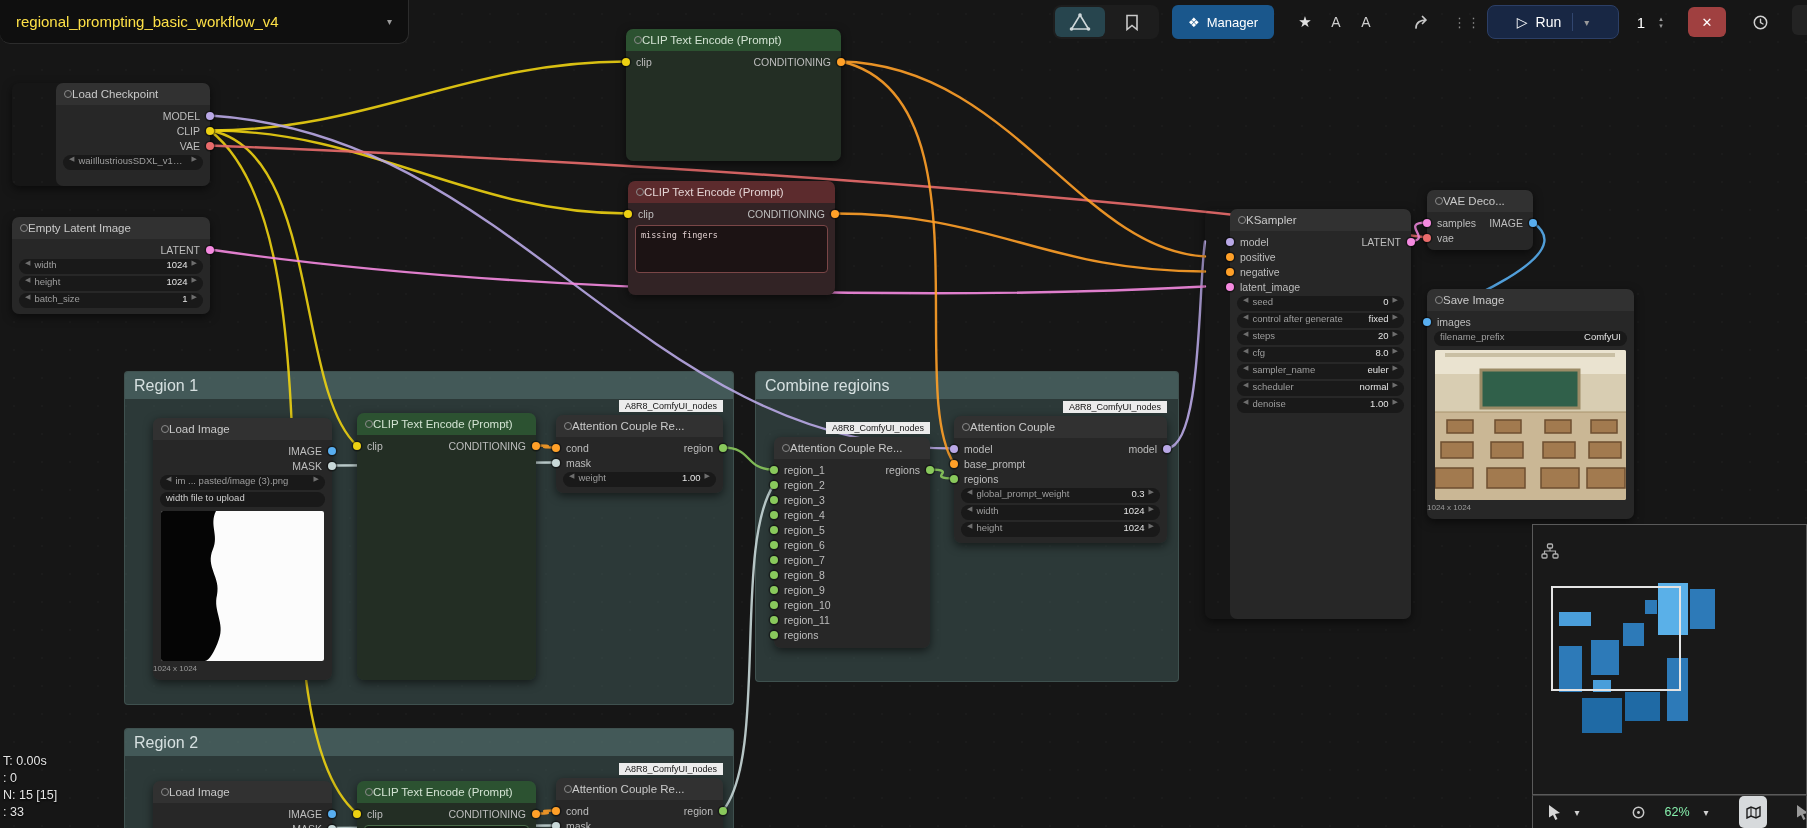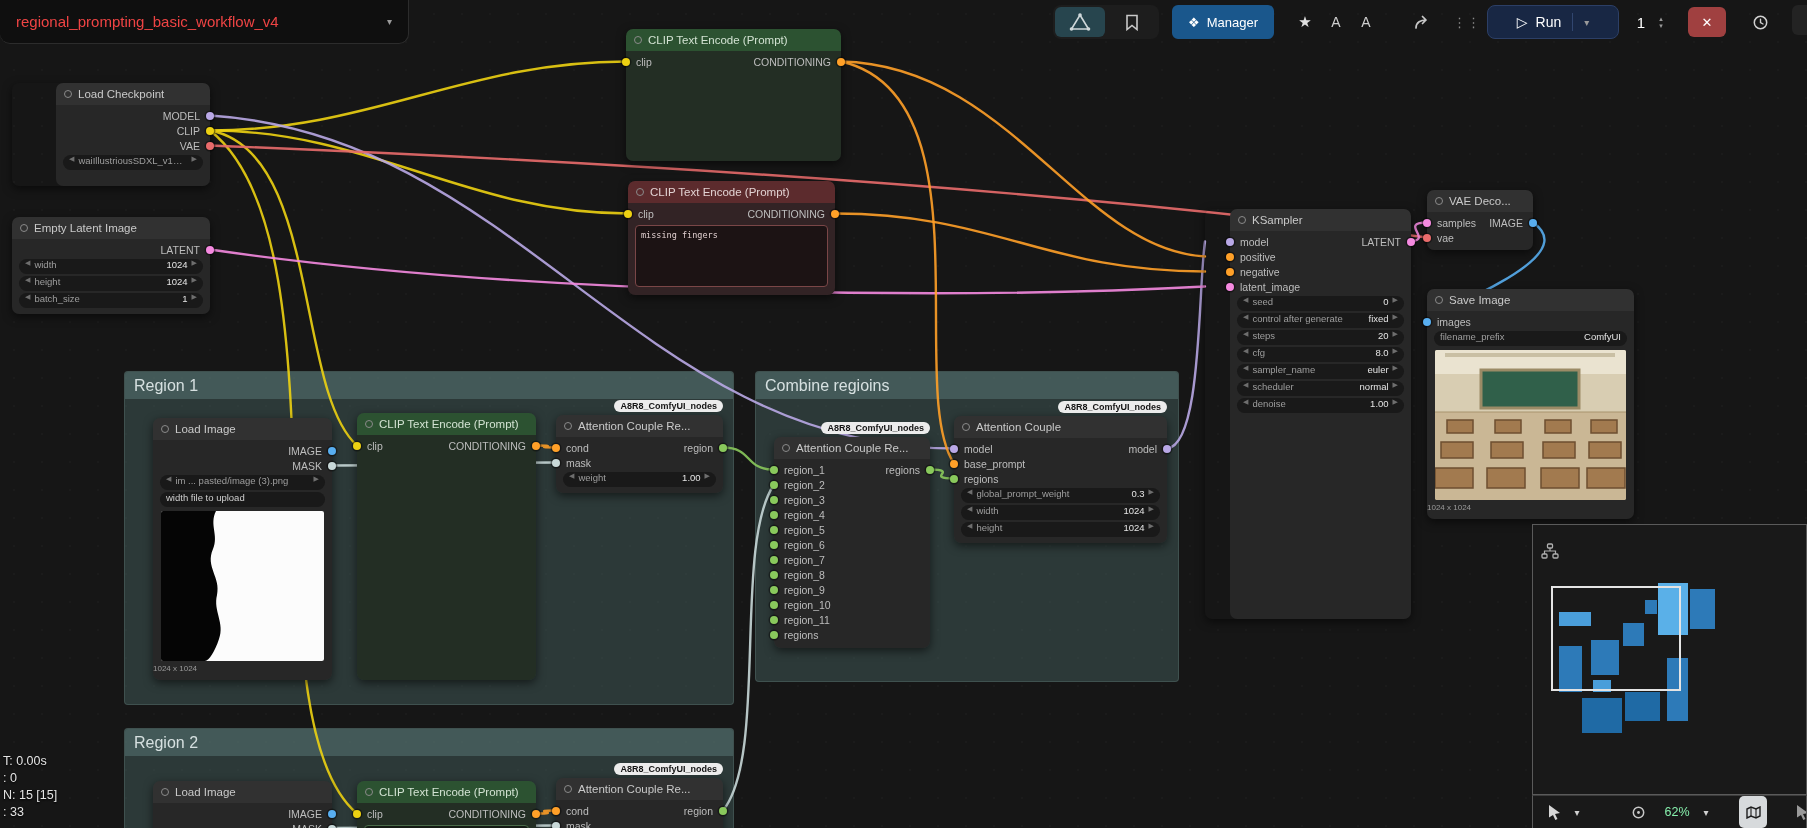--- a/index.html
+++ b/index.html
@@ -10,21 +10,21 @@
   #groups,#nodes { position:absolute; inset:0; }
   #groups { z-index:1; } #wires { position:absolute; inset:0; z-index:2; } #nodes { z-index:3; }
   #wires path { fill:none; stroke-width:2.4; opacity:.9; stroke-linecap:round; }
 
   .group { position:absolute; background:rgba(63,88,86,.55); border:1px solid rgba(120,150,148,.25); border-radius:4px; }
   .group-title { height:27px; background:rgba(88,116,114,.55); display:flex; align-items:center;
     padding:0 9px; font-size:16px; color:#d6e0e0; border-radius:3px 3px 0 0; }
 
   .node { position:absolute; border-radius:7px; box-shadow:0 3px 10px rgba(0,0,0,.55);
           display:flex; flex-direction:column; color:#c4c4c4; }
-  .nhead { height:22px; flex:none; display:flex; align-items:center; gap:6px; padding:0 8px;
+  .nhead { height:22px; flex:none; display:flex; align-items:center; padding:0 8px;
            border-radius:7px 7px 0 0; font-size:11.5px; white-space:nowrap; overflow:hidden; }
   .ndot { width:8px; height:8px; border-radius:50%; border:1.5px solid #8a8a8a; flex:none; }
   .nbody { flex:1; border-radius:0 0 7px 7px; padding:3px 0 5px; }
   .node.default .nhead { background:#313131; color:#c9c9c9; } .node.default .nbody { background:#272727; }
   .node.green .nhead { background:#2c5231; color:#d2e2d2; } .node.green .nbody { background:#232e24; }
   .node.red .nhead { background:#5c2b2d; color:#e2d2d2; } .node.red .nbody { background:#322325; }
 
   .iorow { position:relative; height:15px; display:flex; align-items:center; padding:0 10px; font-size:10.5px; }
   .iolabel { color:#bdbdbd; white-space:nowrap; }
   .iolabel.out { margin-left:auto; }
@@ -42,29 +42,29 @@
   .nodetext { margin:4px 7px 0; border-radius:4px; padding:4px 5px; overflow:hidden;
     font-family:"DejaVu Sans Mono",monospace; font-size:8.5px; line-height:1.4; white-space:pre-wrap; }
   .green .nodetext { background:#141b14; border:1px solid #4a6b4a; color:#cfe0cf; }
   .red .nodetext { background:#1c1314; border:1px solid #7a4647; color:#e0cfcf; }
 
   .nodeimg { margin:4px 8px 0; overflow:hidden; background:#000; border-radius:2px; }
   .nodeimg svg { display:block; }
   .caption { margin-top:3px; font-size:8px; color:#9a9a9a; }
 
   .badge { position:absolute; top:-15px; right:0; background:#ececec; color:#141414; font-size:9px;
-           font-weight:bold; padding:1px 6px; border-radius:6px; white-space:nowrap; z-index:4; }
+           font-weight:normal; padding:1px 6px; border-radius:0; white-space:nowrap; z-index:4; }
 
   
   #topbar { position:absolute; inset:0 0 auto 0; height:46px; z-index:20; pointer-events:none; }
   #topbar > * { pointer-events:auto; }
   #wftab { position:absolute; left:0; top:0; width:409px; height:44px; background:#0f0f0f;
     border:1px solid #2c2c2c; border-top:none; border-left:none; border-radius:0 0 10px 10px;
     display:flex; align-items:center; padding:0 16px; gap:10px; }
-  #wftab .wtitle { font-size:15px; color:#ef4444; flex:1; white-space:nowrap; overflow:hidden; }
+  #wftab .wtitle { font-size:15px; color:#fde047; flex:1; white-space:nowrap; overflow:hidden; }
   .chev { color:#9a9a9a; font-size:10px; }
   .ctl { position:absolute; top:5px; height:34px; display:flex; align-items:center; justify-content:center; color:#d0d0d0; }
   #logo-group { left:1053px; width:106px; background:#1d1d1d; border-radius:8px; padding:2px; gap:2px; }
   #logo-group .cell { width:50px; height:30px; display:flex; align-items:center; justify-content:center; border-radius:6px; }
   #logo-group .cell.active { background:#27454e; }
   #manager-btn { left:1172px; width:102px; background:#1a578c; border-radius:6px; font-size:13px; color:#fff; gap:7px; }
   #star-btn { left:1290px; width:30px; font-size:15px; color:#e0e0e0; }
   #font-btn1 { left:1322px; width:28px; font-size:14px; color:#cfcfcf; }
   #font-btn2 { left:1352px; width:28px; font-size:14px; color:#cfcfcf; }
   #share-btn { left:1406px; width:32px; }
@@ -208,21 +208,21 @@
           <div class="ndot"></div>
           <div class="ntitle">CLIP Text Encode (Prompt)</div>
         </div>
         <div class="nbody">
           <div class="iorow">
             <div class="port pin" style="background: rgb(237, 209, 18);"></div>
             <div class="iolabel">clip</div>
             <div class="iolabel out">CONDITIONING</div>
             <div class="port pout" style="background: rgb(255, 160, 40);"></div>
           </div>
-          <div class="nodetext" style="height: 62px;">missing fingers</div>
+          <div class="nodetext" style="height: 48px;">missing fingers</div>
         </div>
       </div>
       <div class="node default" style="left: 1205px; top: 209px; width: 206px; height: 410px; padding-left: 25px;">
         <div class="nhead">
           <div class="ndot"></div>
           <div class="ntitle">KSampler</div>
         </div>
         <div class="nbody">
           <div class="iorow">
             <div class="port pin" style="background: rgb(185, 168, 230);"></div>

